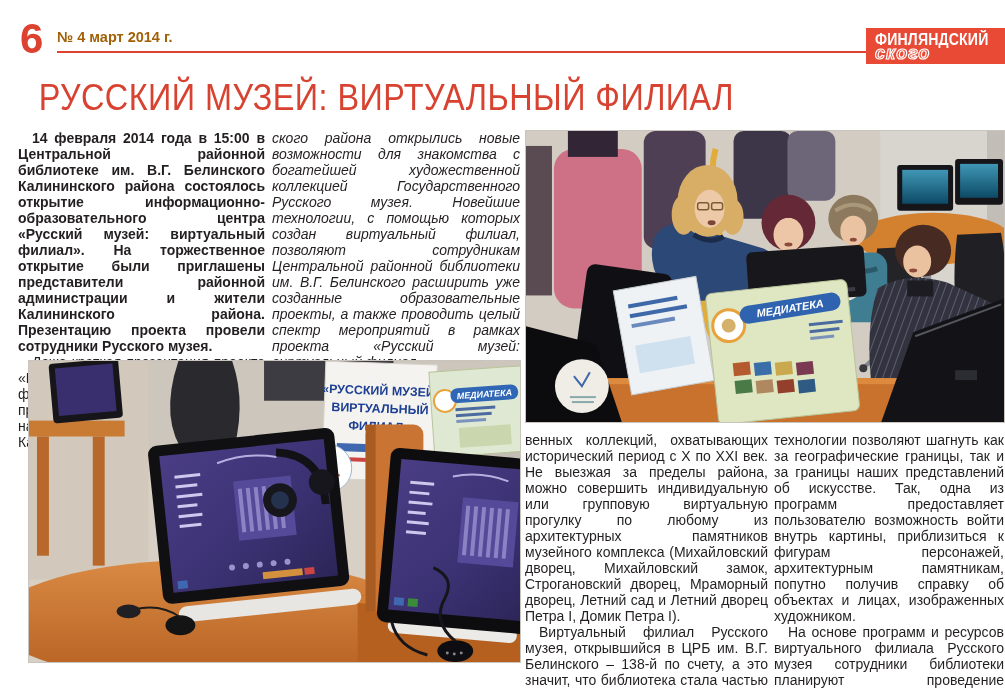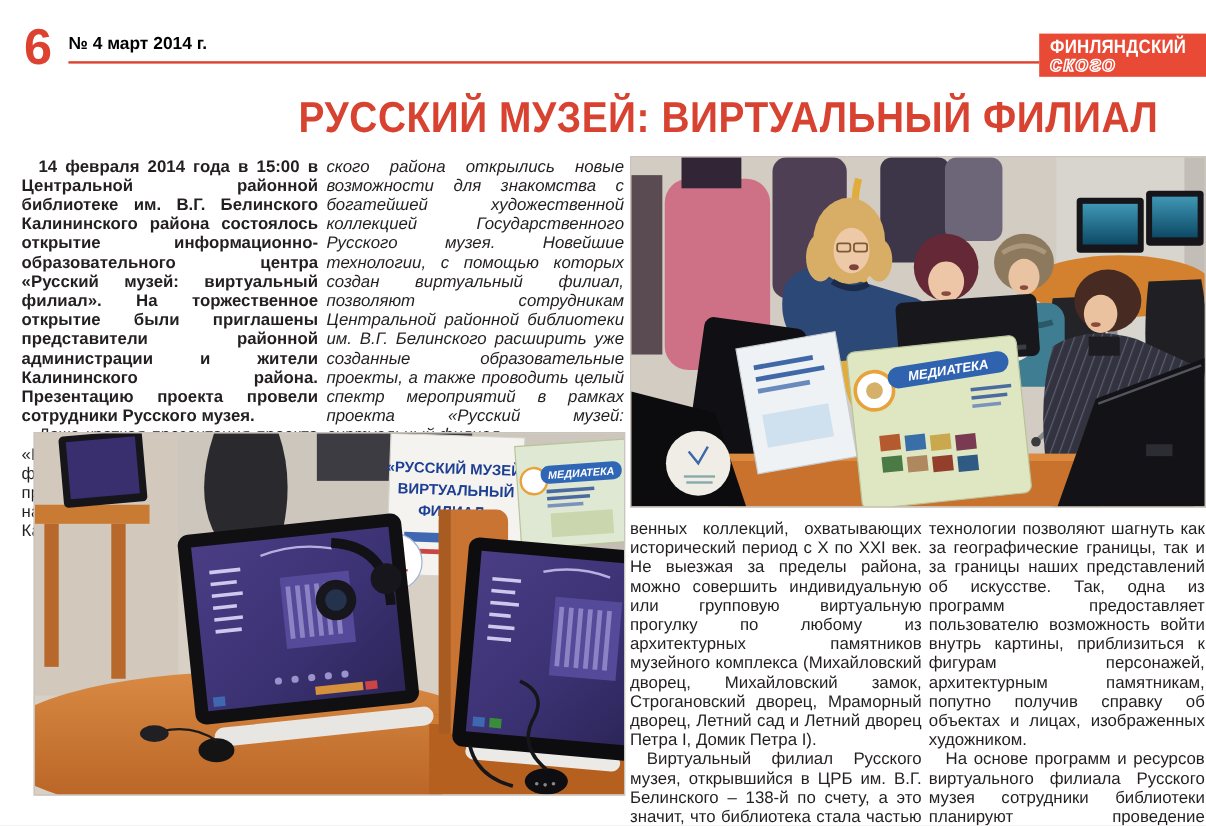--- a/index.html
+++ b/index.html
@@ -7,41 +7,41 @@
     position:relative;width:1005px;height:688px;background:#ffffff;
     font-family:"Liberation Sans",sans-serif;color:#231f20;overflow:hidden;
     margin:0 auto;
   }
   
   .page-number{
     position:absolute;left:20px;top:18px;font-size:42px;font-weight:bold;
     color:#dd4130;line-height:1;
   }
   .issue-date{
-    position:absolute;left:57px;top:29px;font-size:14.5px;font-weight:bold;color:#000000;
+    position:absolute;left:57px;top:29px;font-size:14.5px;font-weight:bold;color:#a16207;
   }
   .red-rule{
     position:absolute;left:57px;top:51px;width:809px;height:2px;background:#dd4130;
   }
   .masthead{
     position:absolute;left:866px;top:28px;width:158px;height:36px;background:#e84a35;
     overflow:hidden;
   }
   .masthead .line1{
     position:absolute;left:9px;top:3px;font-size:16px;font-weight:bold;color:#ffffff;
     letter-spacing:.2px;transform:scaleX(.88);transform-origin:left;white-space:nowrap;
   }
   .masthead .line2{
     position:absolute;left:9px;top:15px;font-size:18px;font-weight:bold;font-style:italic;
     color:#e84a35;-webkit-text-stroke:1.2px #ffffff;letter-spacing:1px;white-space:nowrap;
   }
   
   .headline{
-    position:absolute;left:0;top:80px;width:1005px;text-align:right;
-    font-size:36px;font-weight:bold;color:#d84331;line-height:1;white-space:nowrap;
+    position:absolute;left:0;top:80px;width:1005px;text-align:left;
+    font-size:36px;font-weight:normal;color:#d84331;line-height:1;white-space:nowrap;
   }
   .headline span{display:inline-block;transform:scaleX(.9);letter-spacing:.5px;}
   
   .col{
     position:absolute;font-size:14px;line-height:16px;text-align:justify;color:#231f20;
   }
   .col p{margin:0;}
   .col p.indent{text-indent:14px;}
   .col p.lead{font-weight:bold;}
   #col1{left:18px;top:130px;width:247px;}

